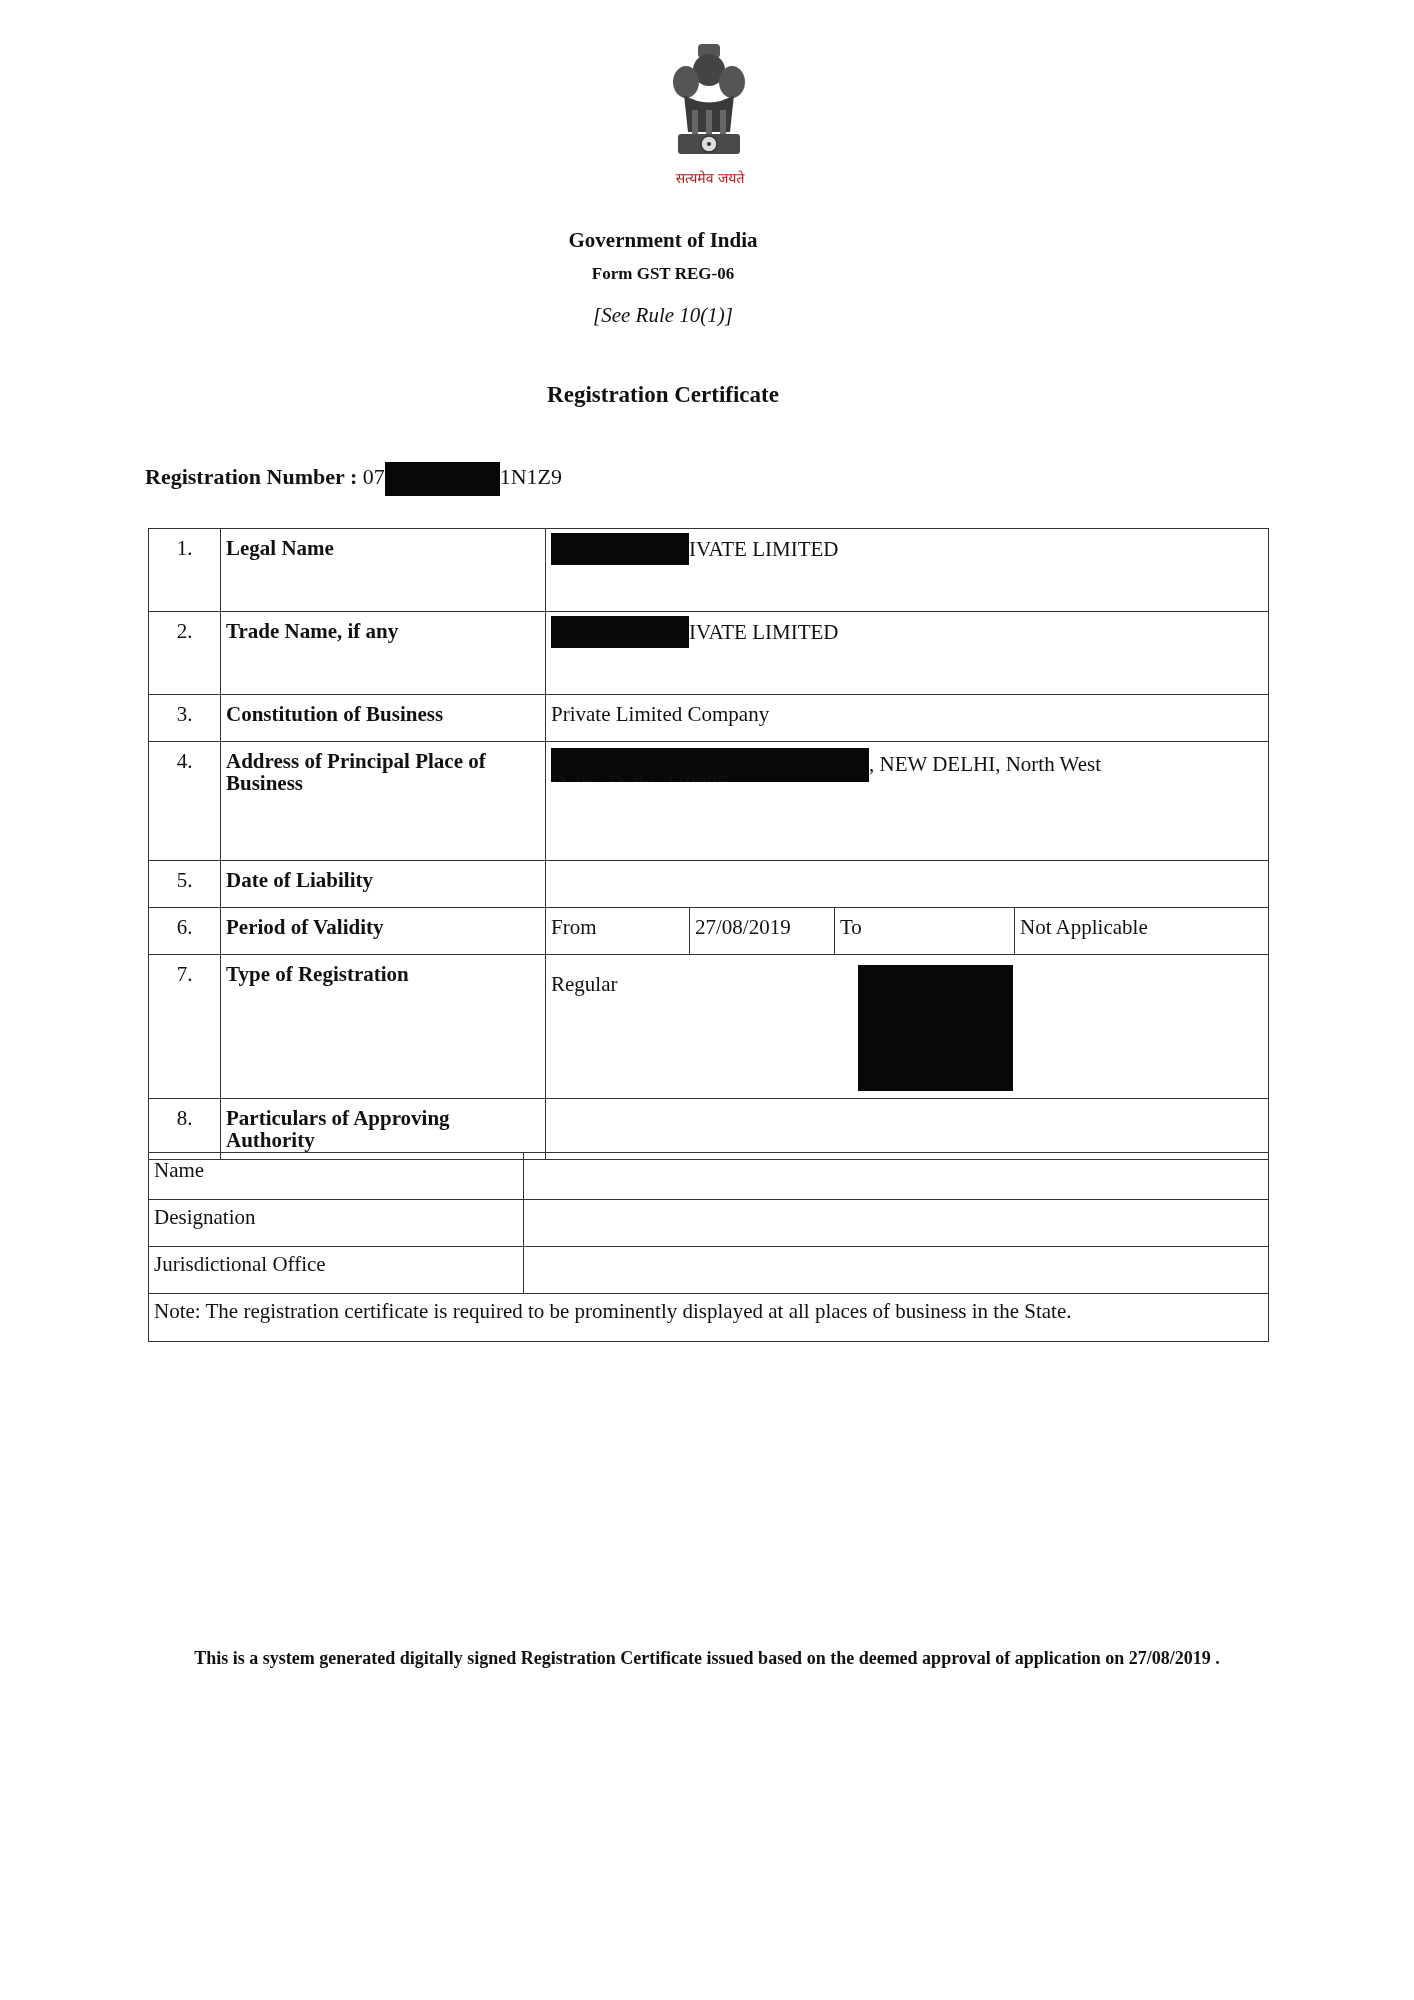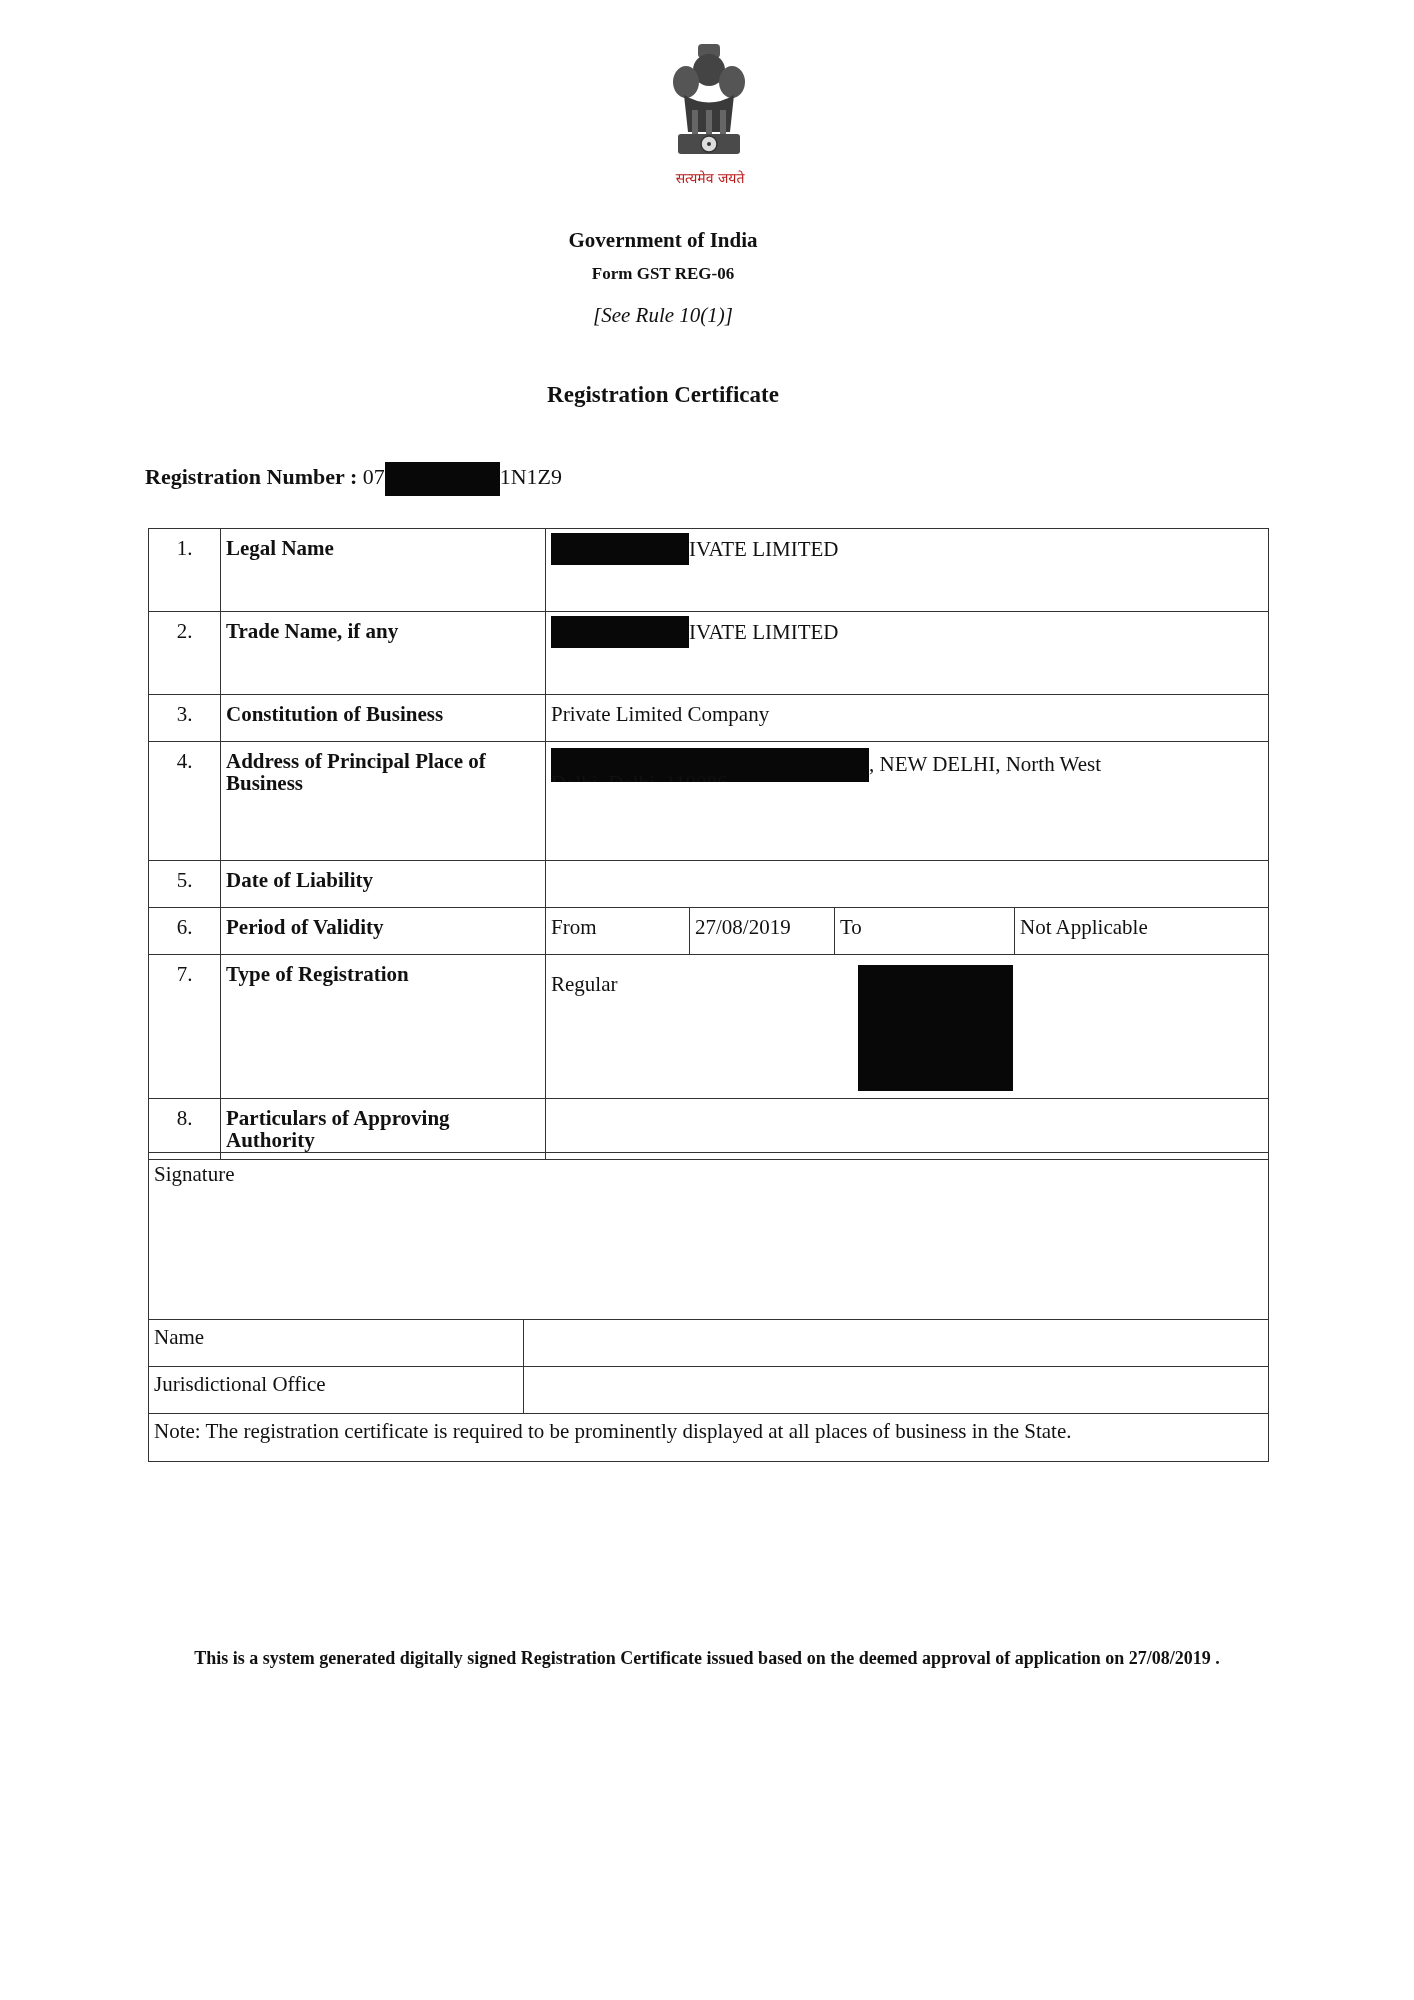--- a/index.html
+++ b/index.html
@@ -110,25 +110,26 @@
   <tr style="height:47px;">
     <td class="num">8.</td>
     <td class="lbl">Particulars of Approving Authority</td>
     <td class="val" colspan="4"></td>
   </tr>
 </tbody>
   </table>
 
 <table class="sub" style="top:1152px;">
   <tbody>
-      <tr style="height:167px;">
-    <td colspan="2" style="padding-top:10px;">Signature</td>
+  <tr style="height:47px;">
+    <td style="width:375px;">Name</td>
+    <td></td>
   </tr>
   <tr style="height:47px;">
-    <td style="width:375px;">Name</td>
+    <td>Designation</td>
     <td></td>
   </tr>
   <tr style="height:47px;">
     <td>Jurisdictional Office</td>
     <td></td>
   </tr>
   <tr style="height:48px;">
     <td colspan="2">Note: The registration certificate is required to be prominently displayed at all places of business in the State.</td>
   </tr>
 </tbody>

